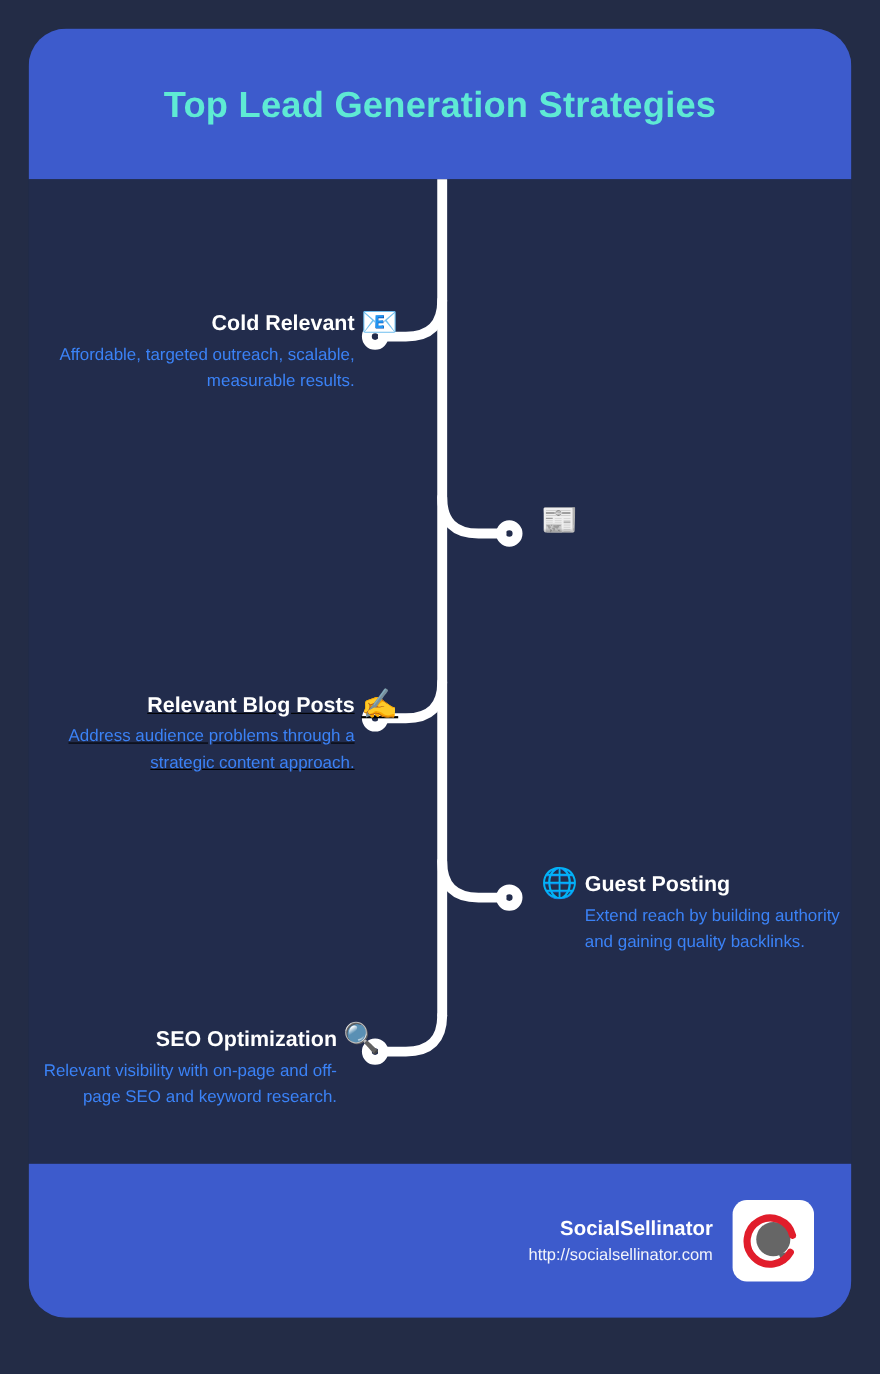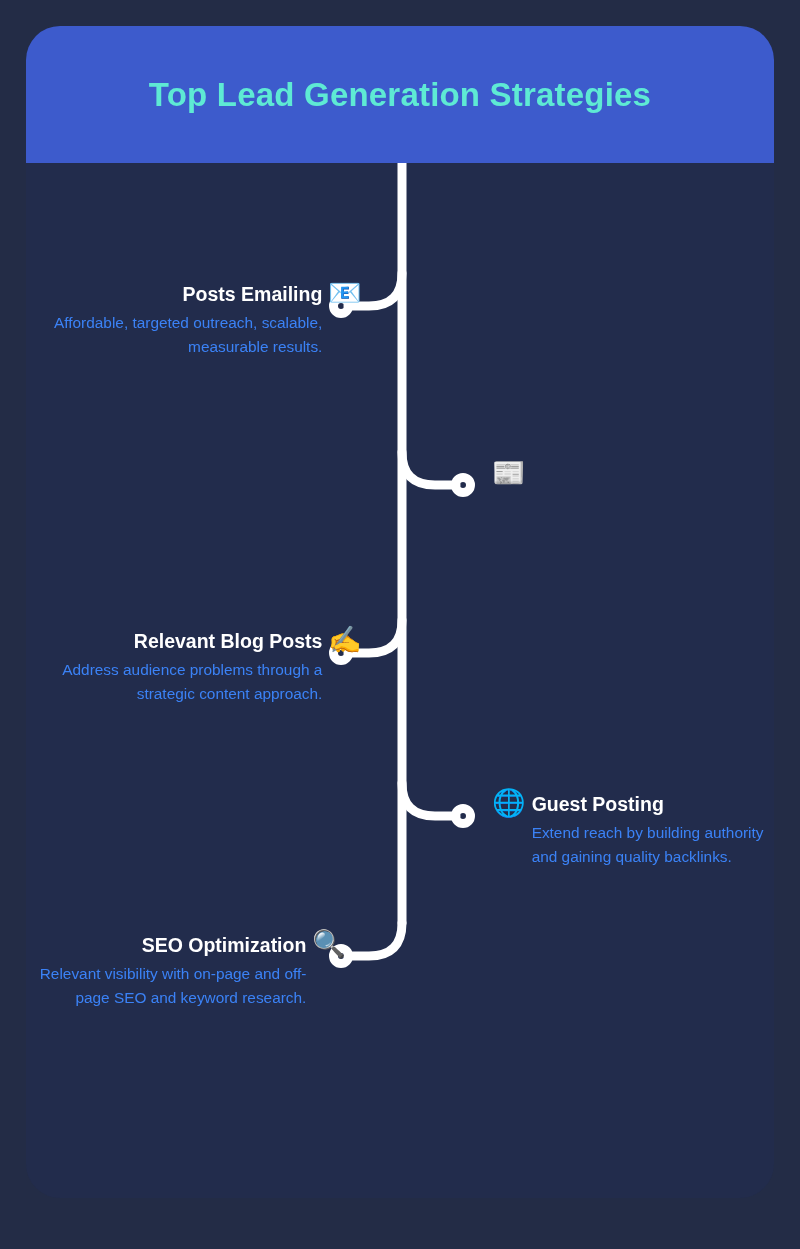--- a/index.html
+++ b/index.html
@@ -112,21 +112,21 @@
   .item-icon {
     font-size: 27px;
     line-height: 1;
     flex: 0 0 auto;
     margin-top: -3px;
   }
 
   
   .item-1 { right: 412px; top: 120px; }
   .item-2 { left:  466px; top: 300px; }
-  .item-3 { right: 412px; top: 467px; }
+  .item-3 { right: 412px; top: 467px; text-decoration: underline; }
   .item-4 { left:  466px; top: 630px; }
   .item-5 { right: 428px; top: 771px; }
 
   
   .footer {
     position: absolute;
     left: 0;
     top: 1032px;
     width: 748px;
     height: 140px;
@@ -196,21 +196,21 @@
           <circle cx="315" cy="143" r="7.5"></circle>
           <circle cx="437" cy="322" r="7.5"></circle>
           <circle cx="315" cy="490" r="7.5"></circle>
           <circle cx="437" cy="653" r="7.5"></circle>
           <circle cx="315" cy="793" r="7.5"></circle>
         </g>
       </svg>
 
       <div class="item item-left item-1">
         <div class="item-text">
-          <div class="item-title">Posts Emailing</div>
+          <div class="item-title">Cold Relevant</div>
           <div class="item-desc">Affordable, targeted outreach, scalable, measurable results.</div>
         </div>
         <div class="item-icon">📧</div>
       </div>
 
       <div class="item item-right item-2">
         <div class="item-icon">📰</div>
       </div>
 
       <div class="item item-left item-3">
@@ -232,15 +232,28 @@
       <div class="item item-left item-5">
         <div class="item-text">
           <div class="item-title">SEO Optimization</div>
           <div class="item-desc">Relevant visibility with on-page and off-page SEO and keyword research.</div>
         </div>
         <div class="item-icon">🔍</div>
       </div>
 
     </div>
 
+    <div class="footer">
+      <div class="footer-text">
+        <div class="footer-brand">SocialSellinator</div>
+        <div class="footer-url">http://socialsellinator.com</div>
+      </div>
+      <div class="footer-logo">
+        <svg width="58" height="58" viewBox="0 0 58 58">
+          <circle cx="29" cy="27.5" r="15.5" fill="#666666"></circle>
+          <path d="M34 41 L37.5 51 L40.5 39.5 Z" fill="#666666"></path>
+          <path d="M44.5 39.5 A21 21 0 1 1 46.5 24" fill="none" stroke="#e11d2b" stroke-width="6.5" stroke-linecap="round"></path>
+        </svg>
+      </div>
+    </div>
 
   </div>
 </div>
 
 </body></html>

